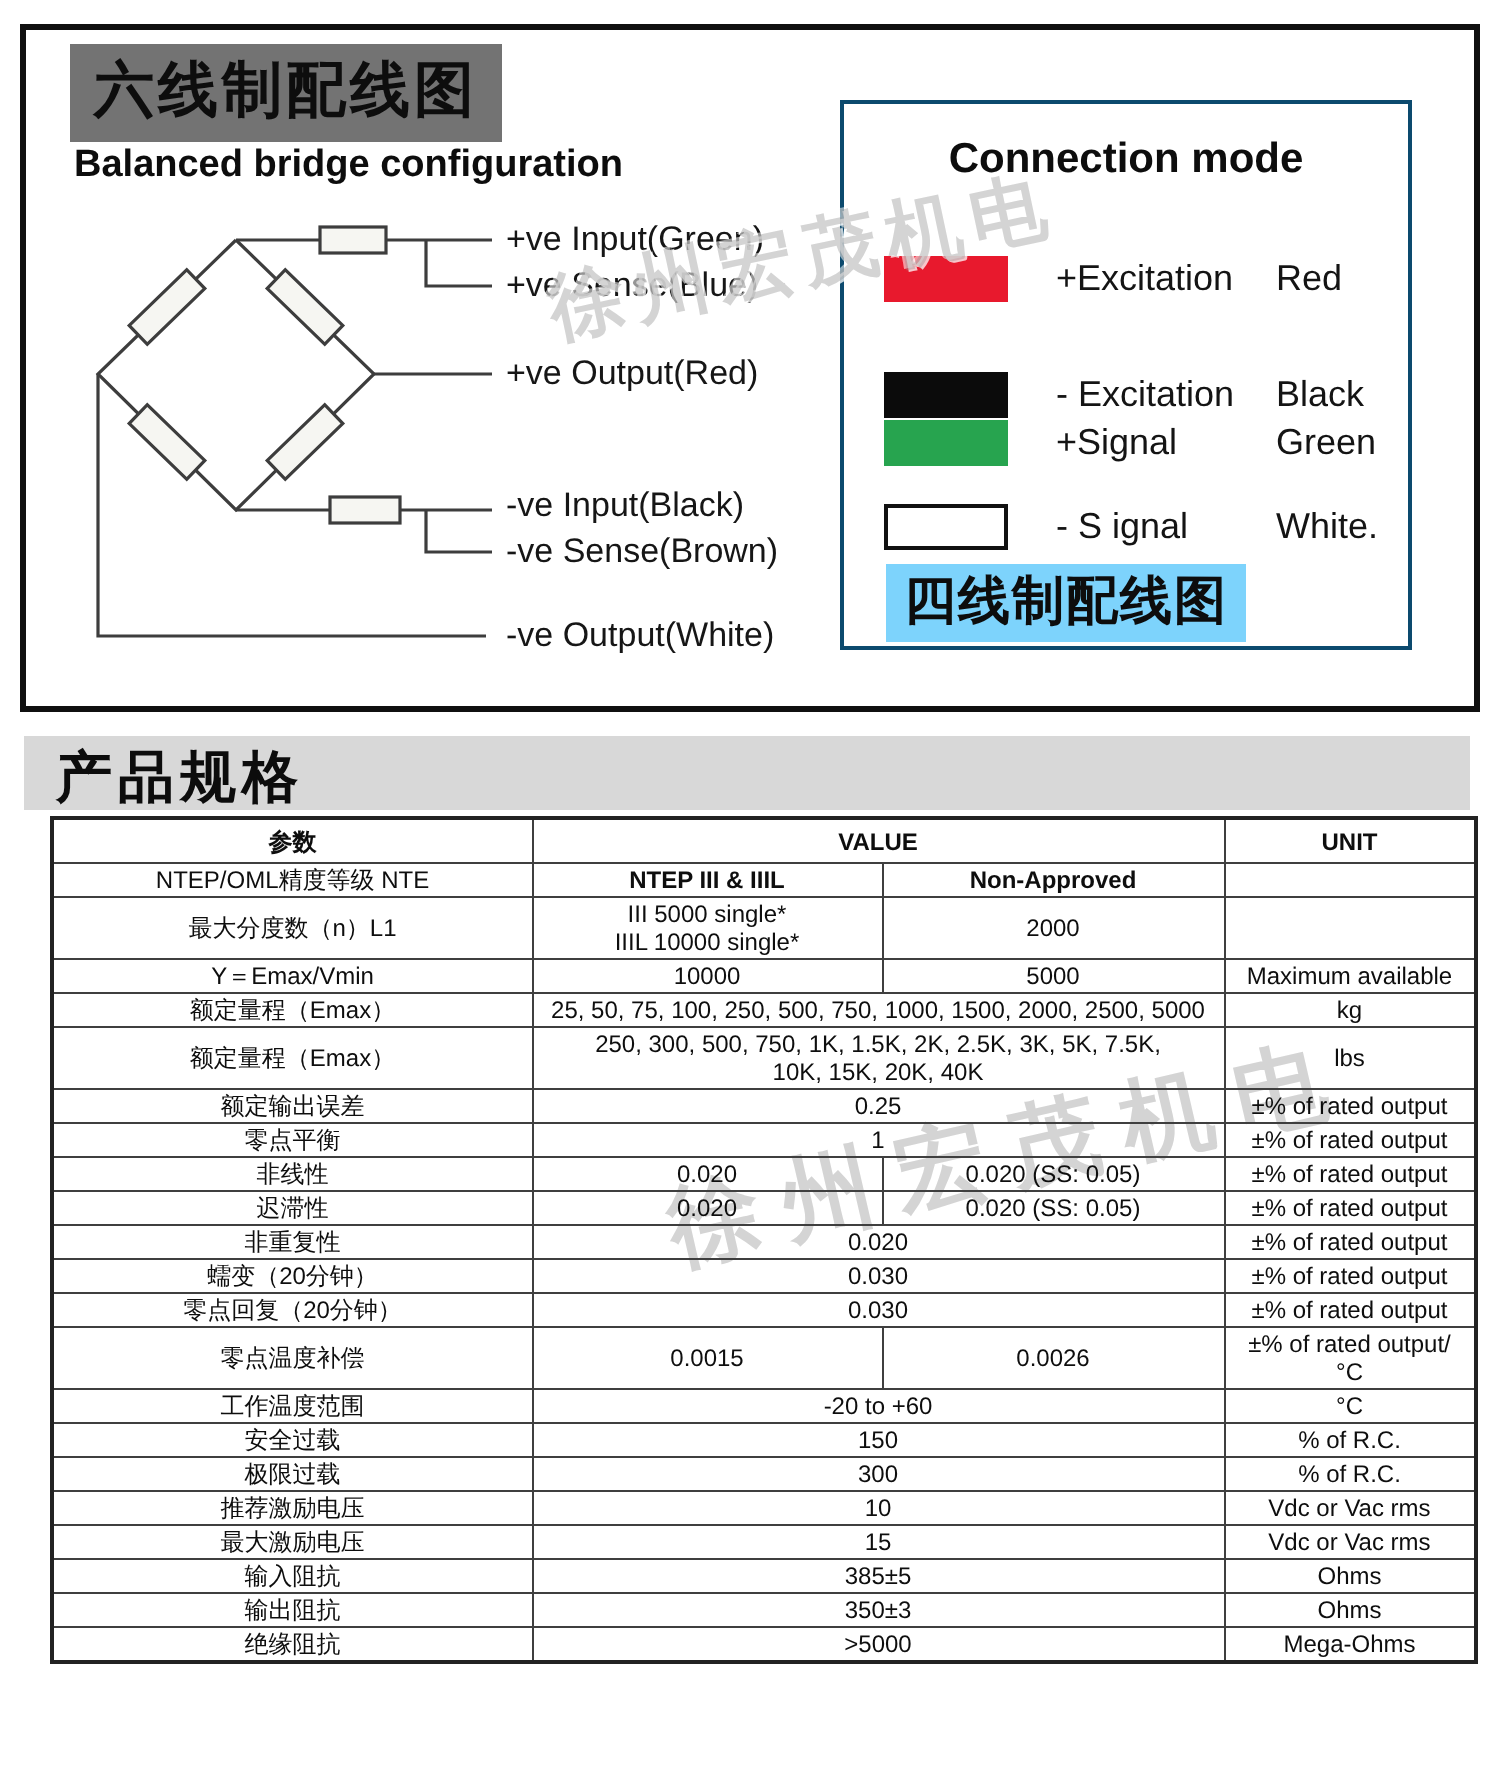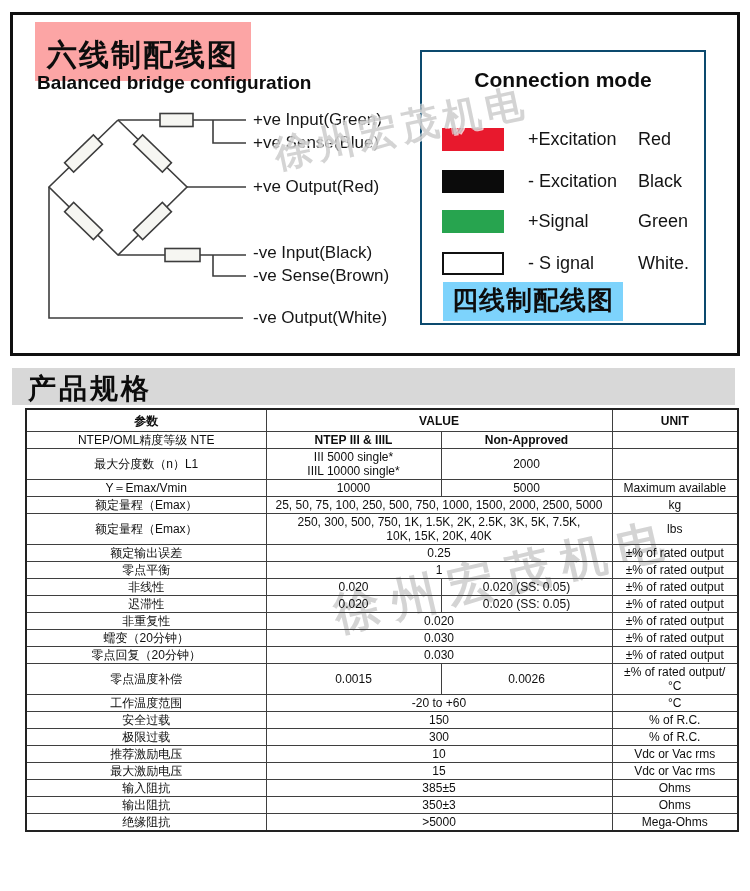--- a/index.html
+++ b/index.html
@@ -2,21 +2,21 @@
 <html><head>
 <meta charset="utf-8">
 <style>
   html,body{margin:0;padding:0;}
   body{
     width:750px;height:891px;position:relative;background:#ffffff;
     font-family:"Liberation Sans", sans-serif;color:#111;overflow:hidden;
   }
   
   .top-box{position:absolute;left:10px;top:12px;width:724px;height:338px;border:3px solid #101010;background:#fff;}
-  .six-title{position:absolute;left:22px;top:7px;background:#fca5a5;padding:13px 12px 5px 12px;
+  .six-title{position:absolute;left:22px;top:7px;background:#737373;padding:3px 12px 5px 12px;
     font-size:30px;font-weight:bold;color:#0d0d0d;letter-spacing:2px;}
   .bridge-caption{position:absolute;left:24px;top:57px;font-size:19px;font-weight:bold;color:#0d0d0d;}
   .bridge-svg{position:absolute;left:0;top:0;width:724px;height:332px;}
   .bridge-label{position:absolute;left:240px;font-size:17px;color:#161616;white-space:nowrap;}
   
   .conn-box{position:absolute;left:407px;top:35px;width:282px;height:271px;border:2px solid #0c4a6e;background:#fff;}
   .conn-title{text-align:center;font-size:21px;font-weight:bold;margin-top:16px;color:#0d0d0d;}
   .legend-row{position:absolute;left:20px;display:flex;align-items:center;height:24px;}
   .swatch{width:62px;height:23px;margin-right:24px;box-sizing:border-box;flex:0 0 auto;}
   .legend-label{width:110px;font-size:18px;color:#141414;flex:0 0 auto;}
@@ -83,21 +83,21 @@
   <div class="bridge-label" style="top:293px">-ve Output(White)</div>
 
   <div class="conn-box">
     <div class="conn-title">Connection mode</div>
     <div>
         <div class="legend-row" style="top: 75px;">
           <span class="swatch" style="background: rgb(232, 25, 45);"></span>
           <span class="legend-label">+Excitation</span>
           <span class="legend-name">Red</span>
         </div>
-        <div class="legend-row" style="top: 117px;">
+        <div class="legend-row" style="top: 133px;">
           <span class="swatch" style="background: rgb(11, 11, 11);"></span>
           <span class="legend-label">- Excitation</span>
           <span class="legend-name">Black</span>
         </div>
         <div class="legend-row" style="top: 157px;">
           <span class="swatch" style="background: rgb(39, 164, 79);"></span>
           <span class="legend-label">+Signal</span>
           <span class="legend-name">Green</span>
         </div>
         <div class="legend-row" style="top: 199px;">

